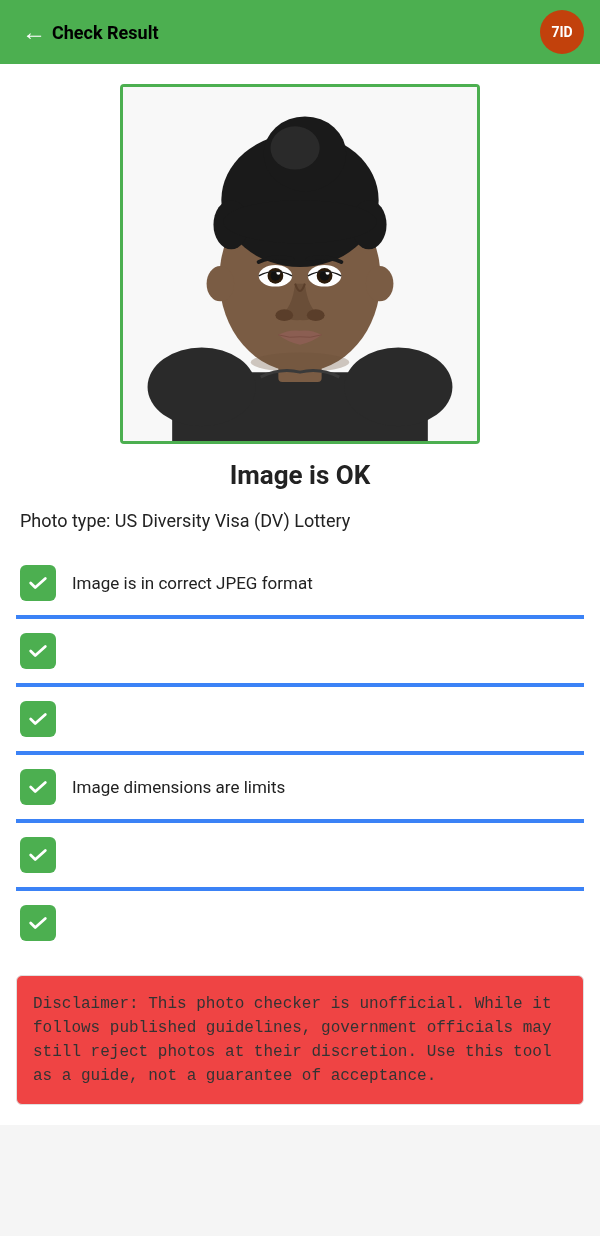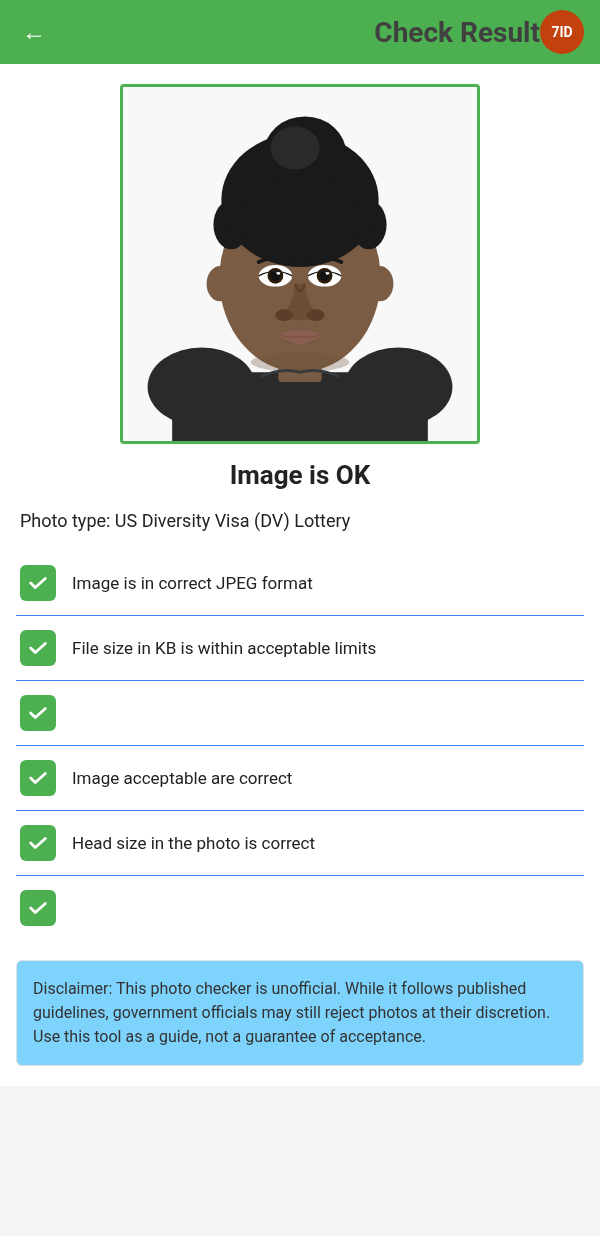--- a/index.html
+++ b/index.html
@@ -24,25 +24,25 @@
 
     .header-back {
       color: white;
       font-size: 24px;
       cursor: pointer;
       width: 36px;
       text-align: center;
     }
 
     .header-title {
-      color: #404040;
-      font-size: 28px;
+      color: #000000;
+      font-size: 18px;
       font-weight: bold;
       flex: 1;
-      text-align: right;
+      text-align: left;
     }
 
     .header-logo {
       width: 44px;
       height: 44px;
       border-radius: 50%;
       background: #c2410c;
       display: flex;
       align-items: center;
       justify-content: center;
@@ -110,21 +110,21 @@
     .check-list {
       list-style: none;
       padding: 0;
       margin-bottom: 20px;
     }
 
     .check-item {
       display: flex;
       align-items: center;
       padding: 14px 4px;
-      border-bottom: 1px solid #3b82f6;
+      border-bottom: 4px solid #3b82f6;
     }
 
     .check-item:last-child {
       border-bottom: none;
     }
 
     .check-icon {
       width: 36px;
       height: 36px;
       background: #4caf50;
@@ -141,28 +141,29 @@
       height: 22px;
     }
 
     .check-text {
       font-size: 17px;
       color: #222;
     }
 
     
     .disclaimer {
-      background: #7dd3fc;
+      background: #ef4444;
       border: 1px solid #e0e0e0;
       border-radius: 6px;
       padding: 16px;
       font-size: 16px;
       color: #333;
       line-height: 1.5;
       margin-top: 2px;
+      font-family: Liberation Mono, monospace;
     }
   </style>
 </head>
 <body>
 
 <div class="header">
   <div class="header-back">←</div>
   <div class="header-title">Check Result</div>
   <div class="header-logo">7ID</div>
 </div>
@@ -244,44 +245,42 @@
     </svg>
         </div>
         <span class="check-text">Image is in correct JPEG format</span>
       </li>
       <li class="check-item">
         <div class="check-icon">
           <svg viewBox="0 0 24 24" fill="none" xmlns="http://www.w3.org/2000/svg">
       <path d="M4 12 L9 17 L20 7" stroke="white" stroke-width="3" stroke-linecap="round" stroke-linejoin="round"></path>
     </svg>
         </div>
-        <span class="check-text">File size in KB is within acceptable limits</span>
-      </li>
-      <li class="check-item">
-        <div class="check-icon">
-          <svg viewBox="0 0 24 24" fill="none" xmlns="http://www.w3.org/2000/svg">
-      <path d="M4 12 L9 17 L20 7" stroke="white" stroke-width="3" stroke-linecap="round" stroke-linejoin="round"></path>
-    </svg>
-        </div>
-      </li>
-      <li class="check-item">
-        <div class="check-icon">
-          <svg viewBox="0 0 24 24" fill="none" xmlns="http://www.w3.org/2000/svg">
-      <path d="M4 12 L9 17 L20 7" stroke="white" stroke-width="3" stroke-linecap="round" stroke-linejoin="round"></path>
-    </svg>
-        </div>
-        <span class="check-text">Image acceptable are correct</span>
-      </li>
-      <li class="check-item">
-        <div class="check-icon">
-          <svg viewBox="0 0 24 24" fill="none" xmlns="http://www.w3.org/2000/svg">
-      <path d="M4 12 L9 17 L20 7" stroke="white" stroke-width="3" stroke-linecap="round" stroke-linejoin="round"></path>
-    </svg>
-        </div>
-        <span class="check-text">Head size in the photo is correct</span>
+      </li>
+      <li class="check-item">
+        <div class="check-icon">
+          <svg viewBox="0 0 24 24" fill="none" xmlns="http://www.w3.org/2000/svg">
+      <path d="M4 12 L9 17 L20 7" stroke="white" stroke-width="3" stroke-linecap="round" stroke-linejoin="round"></path>
+    </svg>
+        </div>
+      </li>
+      <li class="check-item">
+        <div class="check-icon">
+          <svg viewBox="0 0 24 24" fill="none" xmlns="http://www.w3.org/2000/svg">
+      <path d="M4 12 L9 17 L20 7" stroke="white" stroke-width="3" stroke-linecap="round" stroke-linejoin="round"></path>
+    </svg>
+        </div>
+        <span class="check-text">Image dimensions are limits</span>
+      </li>
+      <li class="check-item">
+        <div class="check-icon">
+          <svg viewBox="0 0 24 24" fill="none" xmlns="http://www.w3.org/2000/svg">
+      <path d="M4 12 L9 17 L20 7" stroke="white" stroke-width="3" stroke-linecap="round" stroke-linejoin="round"></path>
+    </svg>
+        </div>
       </li>
       <li class="check-item">
         <div class="check-icon">
           <svg viewBox="0 0 24 24" fill="none" xmlns="http://www.w3.org/2000/svg">
       <path d="M4 12 L9 17 L20 7" stroke="white" stroke-width="3" stroke-linecap="round" stroke-linejoin="round"></path>
     </svg>
         </div>
       </li>
     </ul>
 

